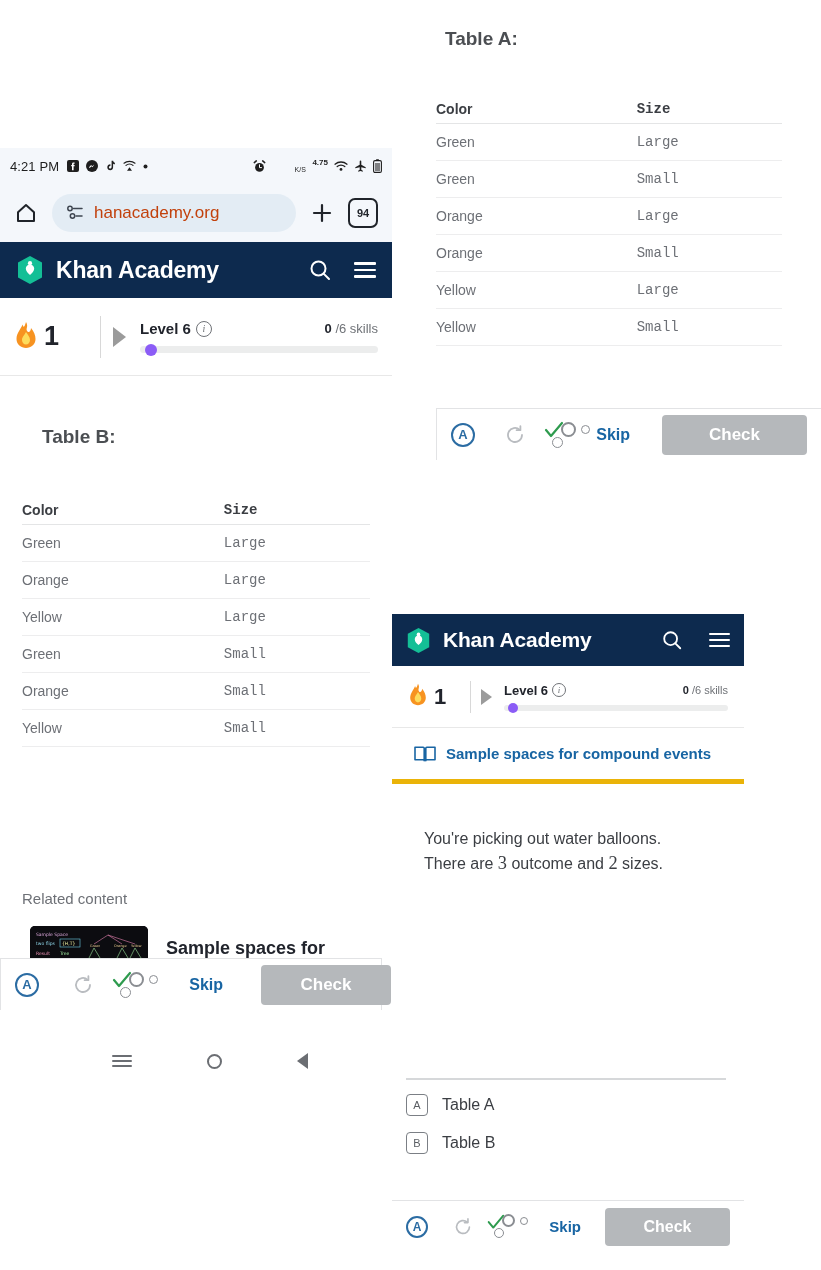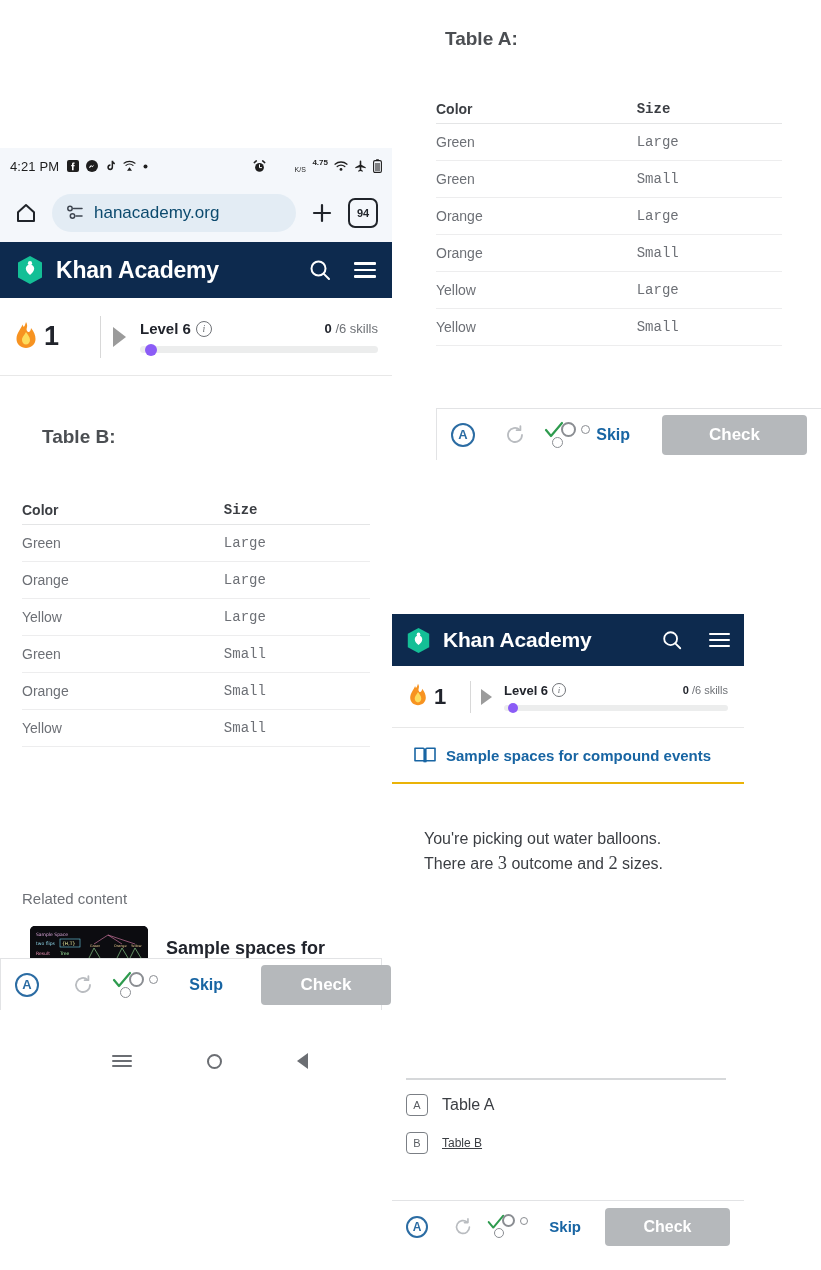--- a/index.html
+++ b/index.html
@@ -67,21 +67,21 @@
     border-radius: 19px;
     display: flex;
     align-items: center;
     padding: 0 14px;
     box-sizing: border-box;
     gap: 10px;
     overflow: hidden;
   }
   .urltext {
     font-size: 17px;
-    color: #0c4a6e;
+    color: #c2410c;
     white-space: nowrap;
     overflow: hidden;
   }
   .tabcount {
     width: 26px; height: 26px;
     border: 2px solid #20242a;
     border-radius: 7px;
     display: flex; align-items: center; justify-content: center;
     font-size: 11px; font-weight: 700; color: #20242a;
   }
@@ -145,21 +145,21 @@
   .skills b { color: #21242c; }
   .track { background: #eceded; border-radius: 4px; position: relative; }
   .dot { background: #8b5cf6; border-radius: 50%; position: absolute; }
 
   
   .ex-title-row {
     display: flex;
     align-items: center;
     gap: 10px;
     box-sizing: border-box;
-    border-bottom: 2px solid #eab308;
+    border-bottom: 5px solid #eab308;
   }
   .ex-title {
     color: #1865a3;
     font-weight: 700;
   }
 
   
   .qtext { color: #3b3e43; }
   .qtext .big { font-family: "Liberation Serif", serif; font-size: 1.15em; }
   .qprompt { color: #21242c; font-weight: 700; }
@@ -620,21 +620,21 @@
 
     <div style="position:absolute; left:14px; top:464px; width:320px;">
       <div class="choices-rule"></div>
       <div id="choices-list" style="margin-top:14px;">
           <div class="choice-row" style="margin-bottom: 16px;">
             <span class="choice-key" style="width: 22px; height: 22px; font-size: 11px;">A</span>
             <span class="choice-label" style="font-size: 16px;">Table A</span>
           </div>
           <div class="choice-row" style="margin-bottom: 16px;">
             <span class="choice-key" style="width: 22px; height: 22px; font-size: 11px;">B</span>
-            <span class="choice-label" style="font-size: 12px; text-decoration: underline;">Table B</span>
+            <span class="choice-label" style="font-size: 16px;">Table B</span>
           </div>
         </div>
     </div>
 
     <div class="ex-footer" style="position:absolute; left:0; top:586px; width:352px; height:52px; padding:0 14px;">
       <div class="circA" style="width:22px; height:22px; font-size:12px; font-weight:700;">A</div>
 
       <svg width="22" height="22" viewBox="0 0 24 24" style="margin-left:24px;">
         <path d="M19 12a7 7 0 1 1-2.3-5.2" fill="none" stroke="#b9bcc0" stroke-width="1.8" stroke-linecap="round"></path>
         <path d="M17.4 3.2 L17.4 7.2 L13.6 7.2" fill="none" stroke="#b9bcc0" stroke-width="1.8" stroke-linecap="round" stroke-linejoin="round"></path>

